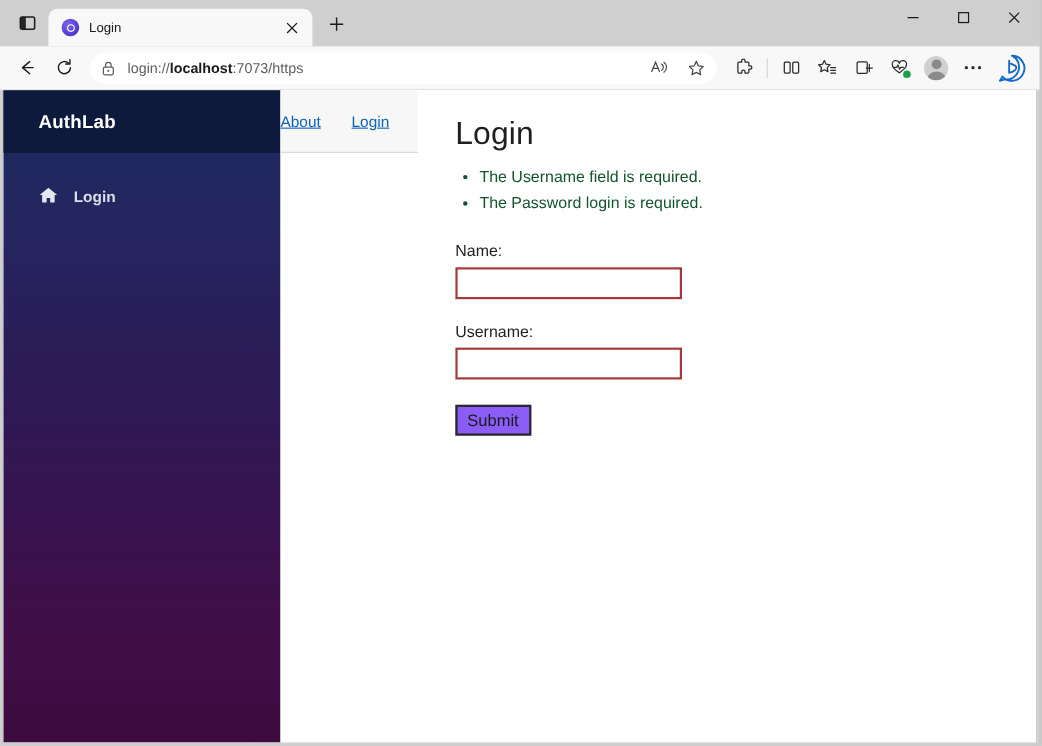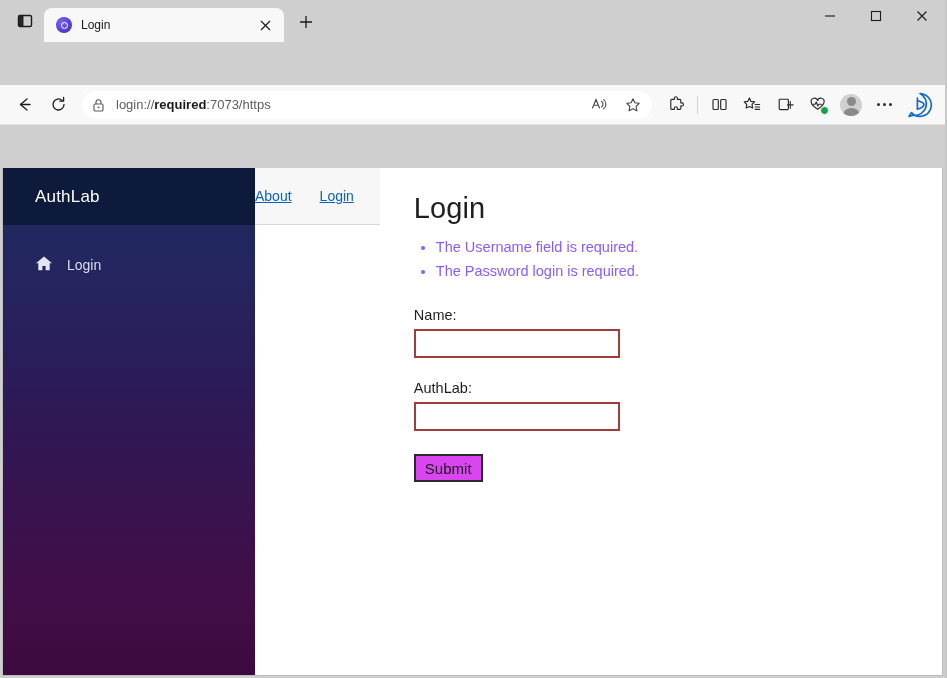--- a/index.html
+++ b/index.html
@@ -10,21 +10,20 @@
     font-family: "Liberation Sans", sans-serif;
     background: #c8c8c8;
   }
 
   
   .browser {
     width: 945px; height: 678px;
     background: #cfcfcf;
     display: flex; flex-direction: column;
     position: relative;
-    gap: 43px;
   }
 
   
   .tabstrip {
     height: 42px;
     background: #cfcfcf;
     display: flex; align-items: flex-end;
     padding-left: 6px;
     position: relative;
   }
@@ -180,21 +179,21 @@
     border-left: 1px solid #bcbcbc;
     border-right: 1px solid #bcbcbc;
     border-bottom: 1px solid #bcbcbc;
   }
 
   
   .sidebar {
     width: 252px;
     flex: 0 0 252px;
     background: linear-gradient(180deg, #1b2a5e 0%, #25255f 22%, #2c1a56 45%, #39124e 68%, #420e47 85%, #3d0a3f 100%);
-    display: flex; flex-direction: column;
+    display: flex; flex-direction: column; font-weight: bold;
   }
   .sidebar-brand {
     height: 57px;
     background: #0e1a3c;
     display: flex; align-items: center;
     padding-left: 32px;
   }
   .brand-text {
     color: #ffffff;
     font-size: 17px;
@@ -241,21 +240,21 @@
     font-weight: normal;
     color: #1f1f1f;
     letter-spacing: .1px;
   }
   ul.validation-summary {
     margin: 10px 0 0 0;
     padding-left: 22px;
     list-style: disc;
   }
   ul.validation-summary li {
-    color: #8b5cf6;
+    color: #14532d;
     font-size: 14.5px;
     line-height: 24px;
   }
   .form-group { margin-top: 24px; }
   .form-group.second { margin-top: 22px; }
   .field-label {
     display: block;
     font-size: 14.5px;
     color: #1f1f1f;
     margin-bottom: 6px;
@@ -271,21 +270,21 @@
     font-family: "Liberation Sans", sans-serif;
     font-size: 13px;
     color: #1f1f1f;
     outline: none;
   }
   button.submit-btn {
     margin-top: 23px;
     min-width: 68px;
     height: 28px;
     padding: 0 9px;
-    background: #d946ef;
+    background: #8b5cf6;
     border: 2px solid #2a2a2a;
     border-radius: 0;
     font-family: "Liberation Sans", sans-serif;
     font-size: 15px;
     color: #1a1a1a;
     cursor: pointer;
     line-height: 1;
   }
 </style>
 </head>
@@ -354,21 +353,21 @@
     </div>
 
     <div class="omnibox">
       <span class="lock-icon">
         <svg width="13" height="14" viewBox="0 0 13 14" aria-hidden="true">
           <rect x="2" y="6" width="9" height="7" rx="1.3" fill="none" stroke="#5e5e5e" stroke-width="1.15"></rect>
           <path d="M4 6 V4.2 A2.5 2.5 0 0 1 9 4.2 V6" fill="none" stroke="#5e5e5e" stroke-width="1.15"></path>
           <circle cx="6.5" cy="9.4" r="0.95" fill="#5e5e5e"></circle>
         </svg>
       </span>
-      <span class="url-text"><span>login://</span><span class="host">required</span><span>:7073/https</span></span>
+      <span class="url-text"><span>login://</span><span class="host">localhost</span><span>:7073/https</span></span>
       <span class="omni-btn">
         <svg width="17" height="15" viewBox="0 0 17 15" aria-hidden="true">
           <path d="M1.5 11 L5 2.5 L8.5 11 M2.8 8.2 L7.2 8.2" stroke="#4a4a4a" stroke-width="1.15" fill="none" stroke-linecap="round"></path>
           <path d="M10.5 4.3 A3.4 3.4 0 0 1 10.5 10" stroke="#4a4a4a" stroke-width="1.1" fill="none" stroke-linecap="round"></path>
           <path d="M12.6 2.6 A5.6 5.6 0 0 1 12.6 11.7" stroke="#4a4a4a" stroke-width="1.1" fill="none" stroke-linecap="round"></path>
         </svg>
       </span>
       <span class="omni-btn">
         <svg width="16" height="16" viewBox="0 0 16 16" aria-hidden="true">
           <path d="M8 1.8 L9.9 5.8 L14.2 6.4 L11.1 9.5 L11.9 13.8 L8 11.8 L4.1 13.8 L4.9 9.5 L1.8 6.4 L6.1 5.8 Z" fill="none" stroke="#4a4a4a" stroke-width="1.15" stroke-linejoin="round"></path>
@@ -469,21 +468,21 @@
           <li>The Username field is required.</li>
           <li>The Password login is required.</li>
         </ul>
 
         <div class="form-group">
           <label class="field-label">Name:</label>
           <input class="form-field" type="text" value="" style="">
         </div>
 
         <div class="form-group second">
-          <label class="field-label">AuthLab:</label>
+          <label class="field-label">Username:</label>
           <input class="form-field" type="password" value="" style="">
         </div>
 
         <button class="submit-btn">Submit</button>
 
       </div>
     </div>
   </div>
 </div>
 

